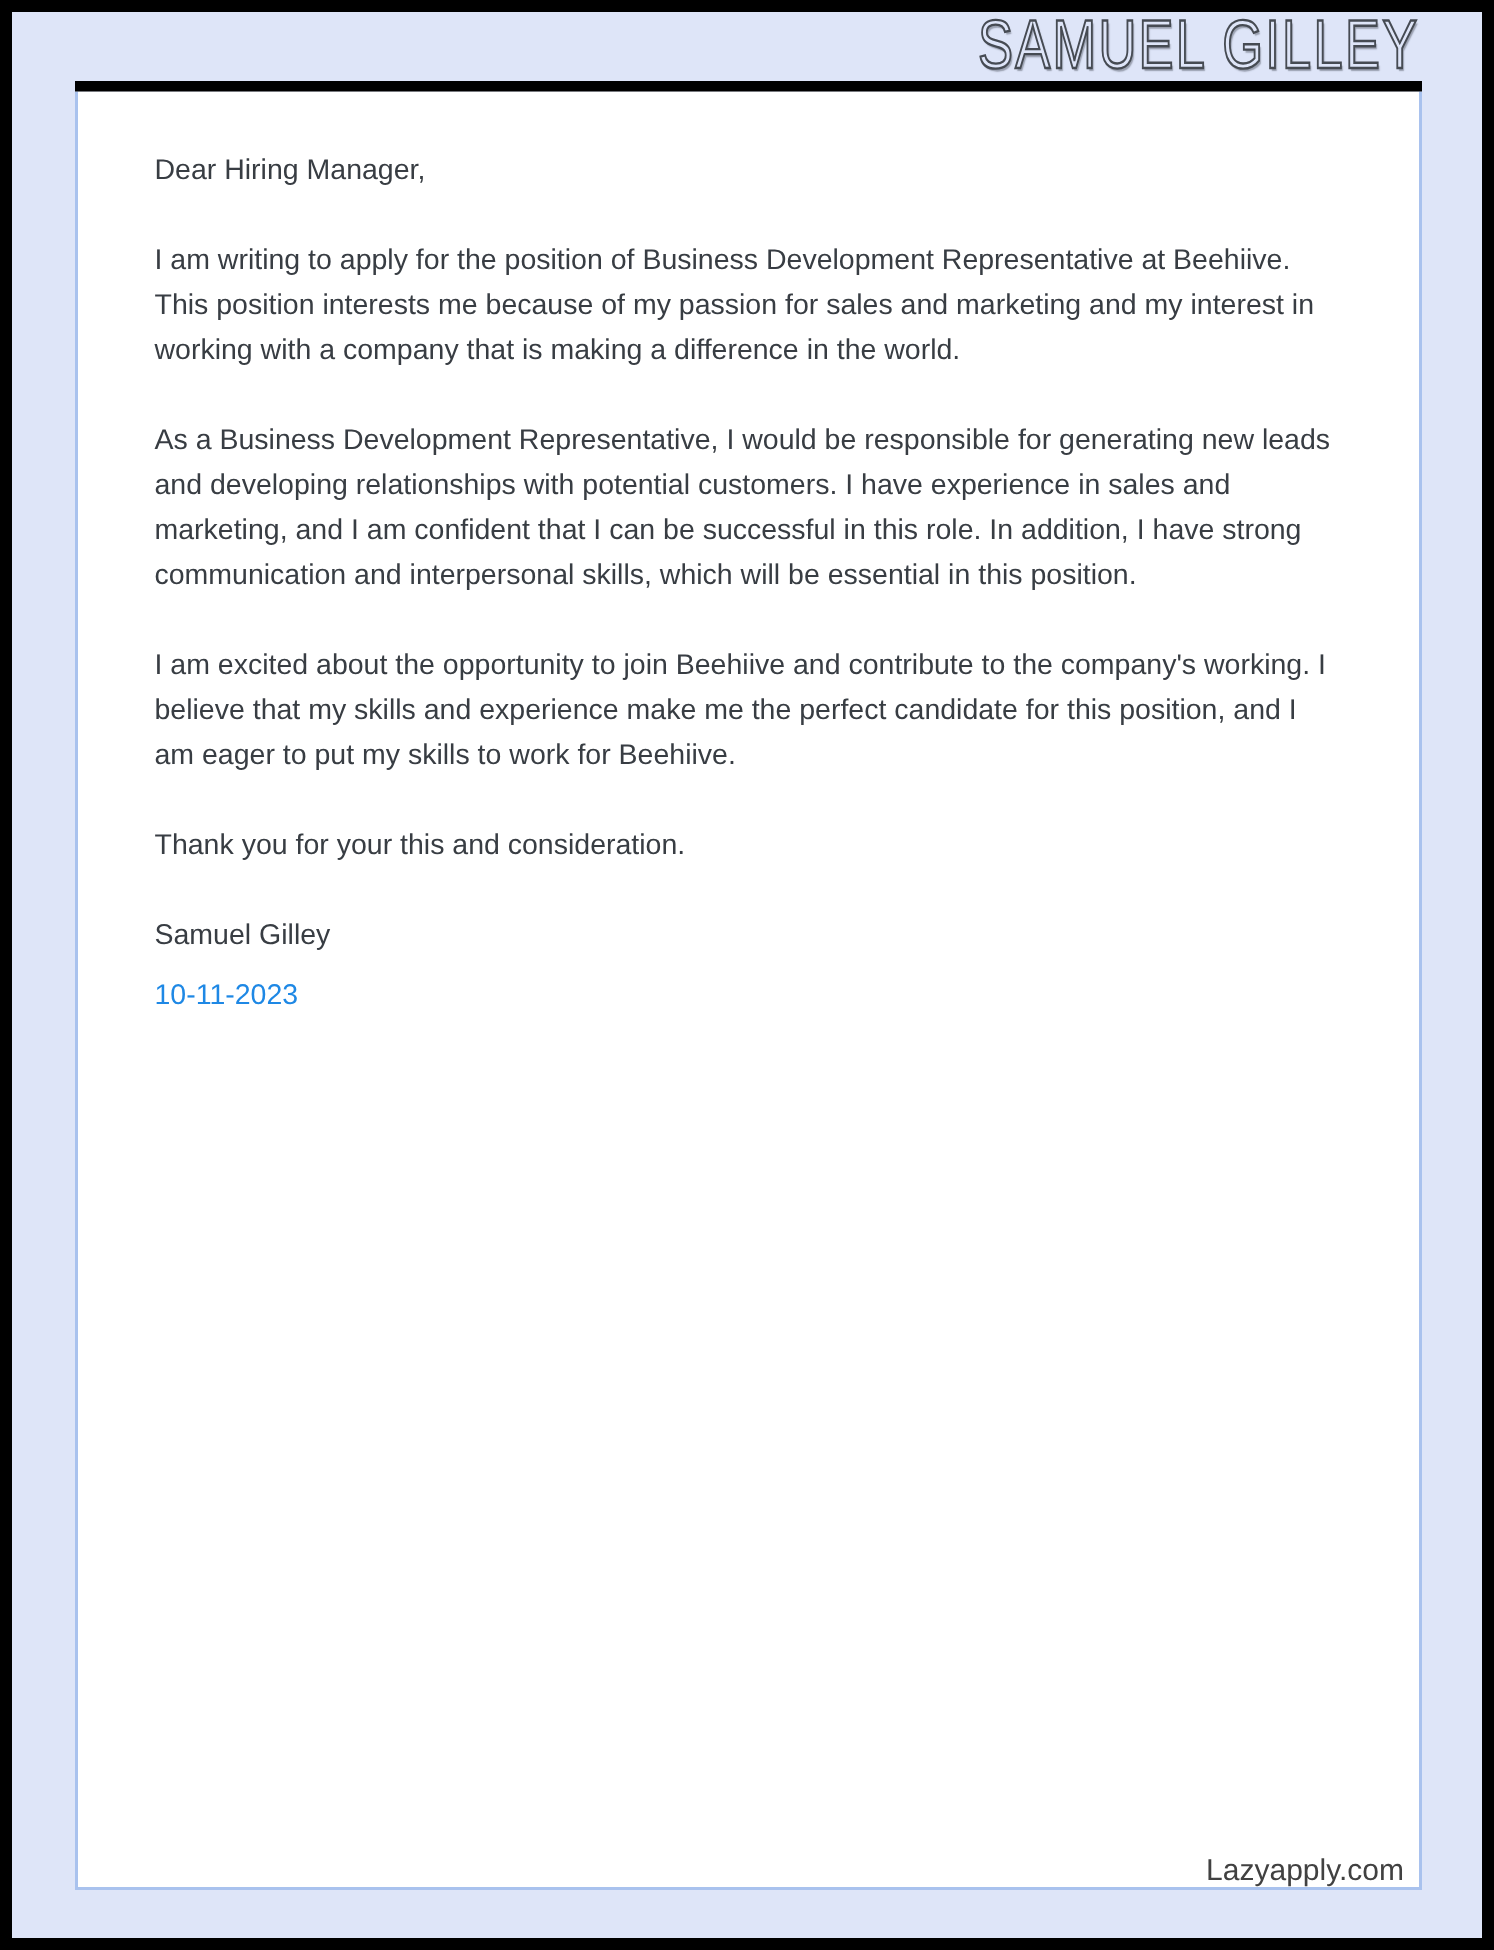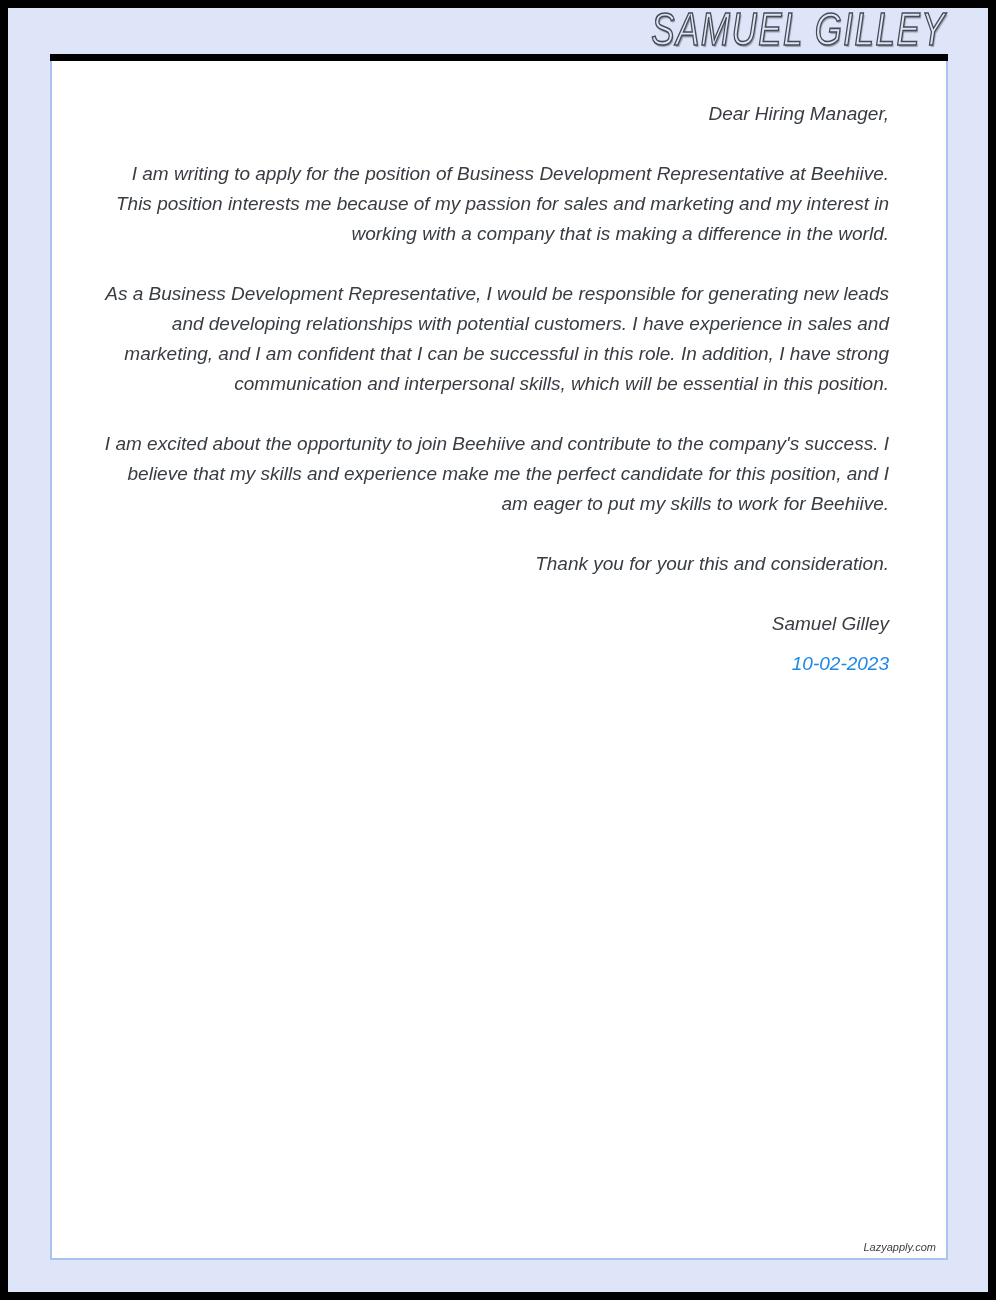--- a/index.html
+++ b/index.html
@@ -7,21 +7,20 @@
   body {
     font-family: "Liberation Sans", "DejaVu Sans", sans-serif;
     background: #000;
   }
   .canvas {
     position: relative;
     width: 996px;
     height: 1300px;
     background: var(--page-background, #dee5f8);
     overflow: hidden;
-    font-style: italic;
   }
   
   .frame {
     position: absolute;
     inset: 0;
     border: 8px solid var(--frame-black, #000000);
     pointer-events: none;
     z-index: 10;
   }
   
@@ -66,55 +65,55 @@
     border-left: 2px solid var(--sheet-border, #a9c2ee);
     border-right: 2px solid var(--sheet-border, #a9c2ee);
     border-bottom: 2px solid var(--sheet-border, #a9c2ee);
   }
   .letter-body {
     padding: 38px 57px 0 47px;
     font-size: 19px;
     line-height: 30px;
     color: var(--ink, #383d43);
   }
-  .letter-body p { margin: 0 0 30px 4px; text-align: right; }
+  .letter-body p { margin: 0 0 30px 4px; }
   .letter-body p.signature-name { margin-bottom: 10px; }
   .letter-date {
     color: var(--accent-blue, #1e88e5);
     font-size: 19px;
     line-height: 30px;
   }
   .brand-watermark {
     position: absolute;
     right: 10px;
     bottom: 1px;
-    font-size: 11px;
+    font-size: 20px;
     line-height: 20px;
     color: #414141;
   }
 </style>
 </head>
 <body>
 
 <div class="canvas">
 
   <div class="letterhead">
     <span class="letterhead-name">SAMUEL GILLEY</span>
   </div>
 
   <div class="top-rule"></div>
 
   <div class="sheet">
     <div class="letter-body">
       <p>Dear Hiring Manager,</p>
       <p>I am writing to apply for the position of Business Development Representative at Beehiive. This position interests me because of my passion for sales and marketing and my interest in working with a company that is making a difference in the world.</p>
       <p>As a Business Development Representative, I would be responsible for generating new leads and developing relationships with potential customers. I have experience in sales and marketing, and I am confident that I can be successful in this role. In addition, I have strong communication and interpersonal skills, which will be essential in this position.</p>
-      <p>I am excited about the opportunity to join Beehiive and contribute to the company's success. I believe that my skills and experience make me the perfect candidate for this position, and I am eager to put my skills to work for Beehiive.</p>
+      <p>I am excited about the opportunity to join Beehiive and contribute to the company's working. I believe that my skills and experience make me the perfect candidate for this position, and I am eager to put my skills to work for Beehiive.</p>
       <p>Thank you for your this and consideration.</p>
       <p class="signature-name">Samuel Gilley</p>
-      <p class="letter-date">10-02-2023</p>
+      <p class="letter-date">10-11-2023</p>
     </div>
 
     <div class="brand-watermark">Lazyapply.com</div>
   </div>
 
   <div class="frame"></div>
 </div>
 
 </body></html>

